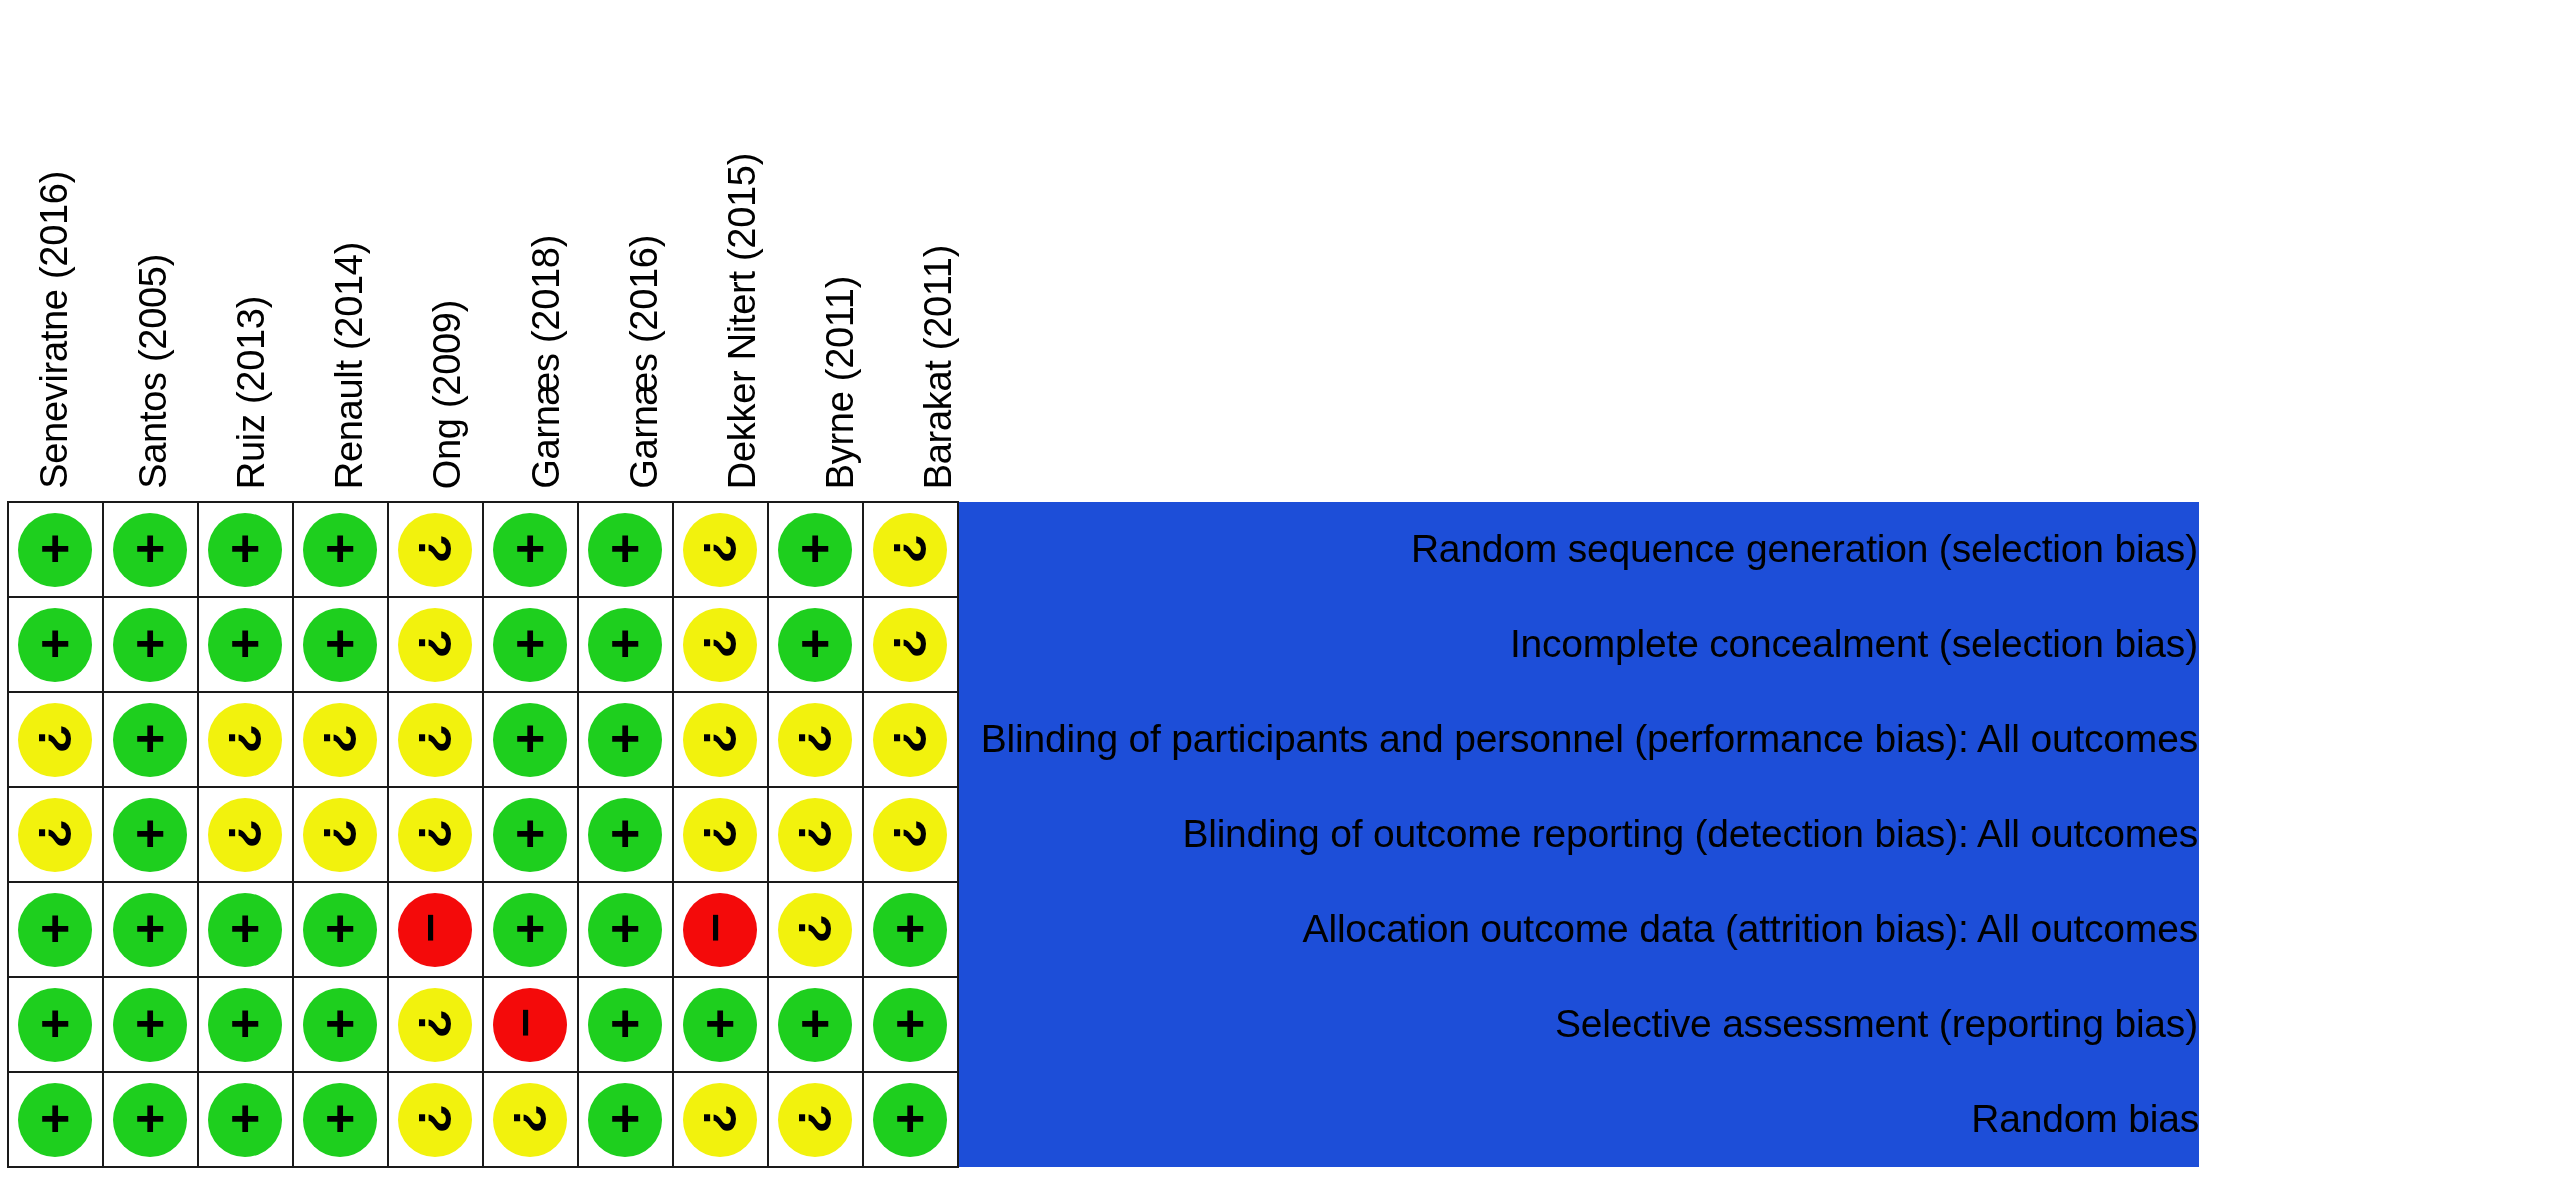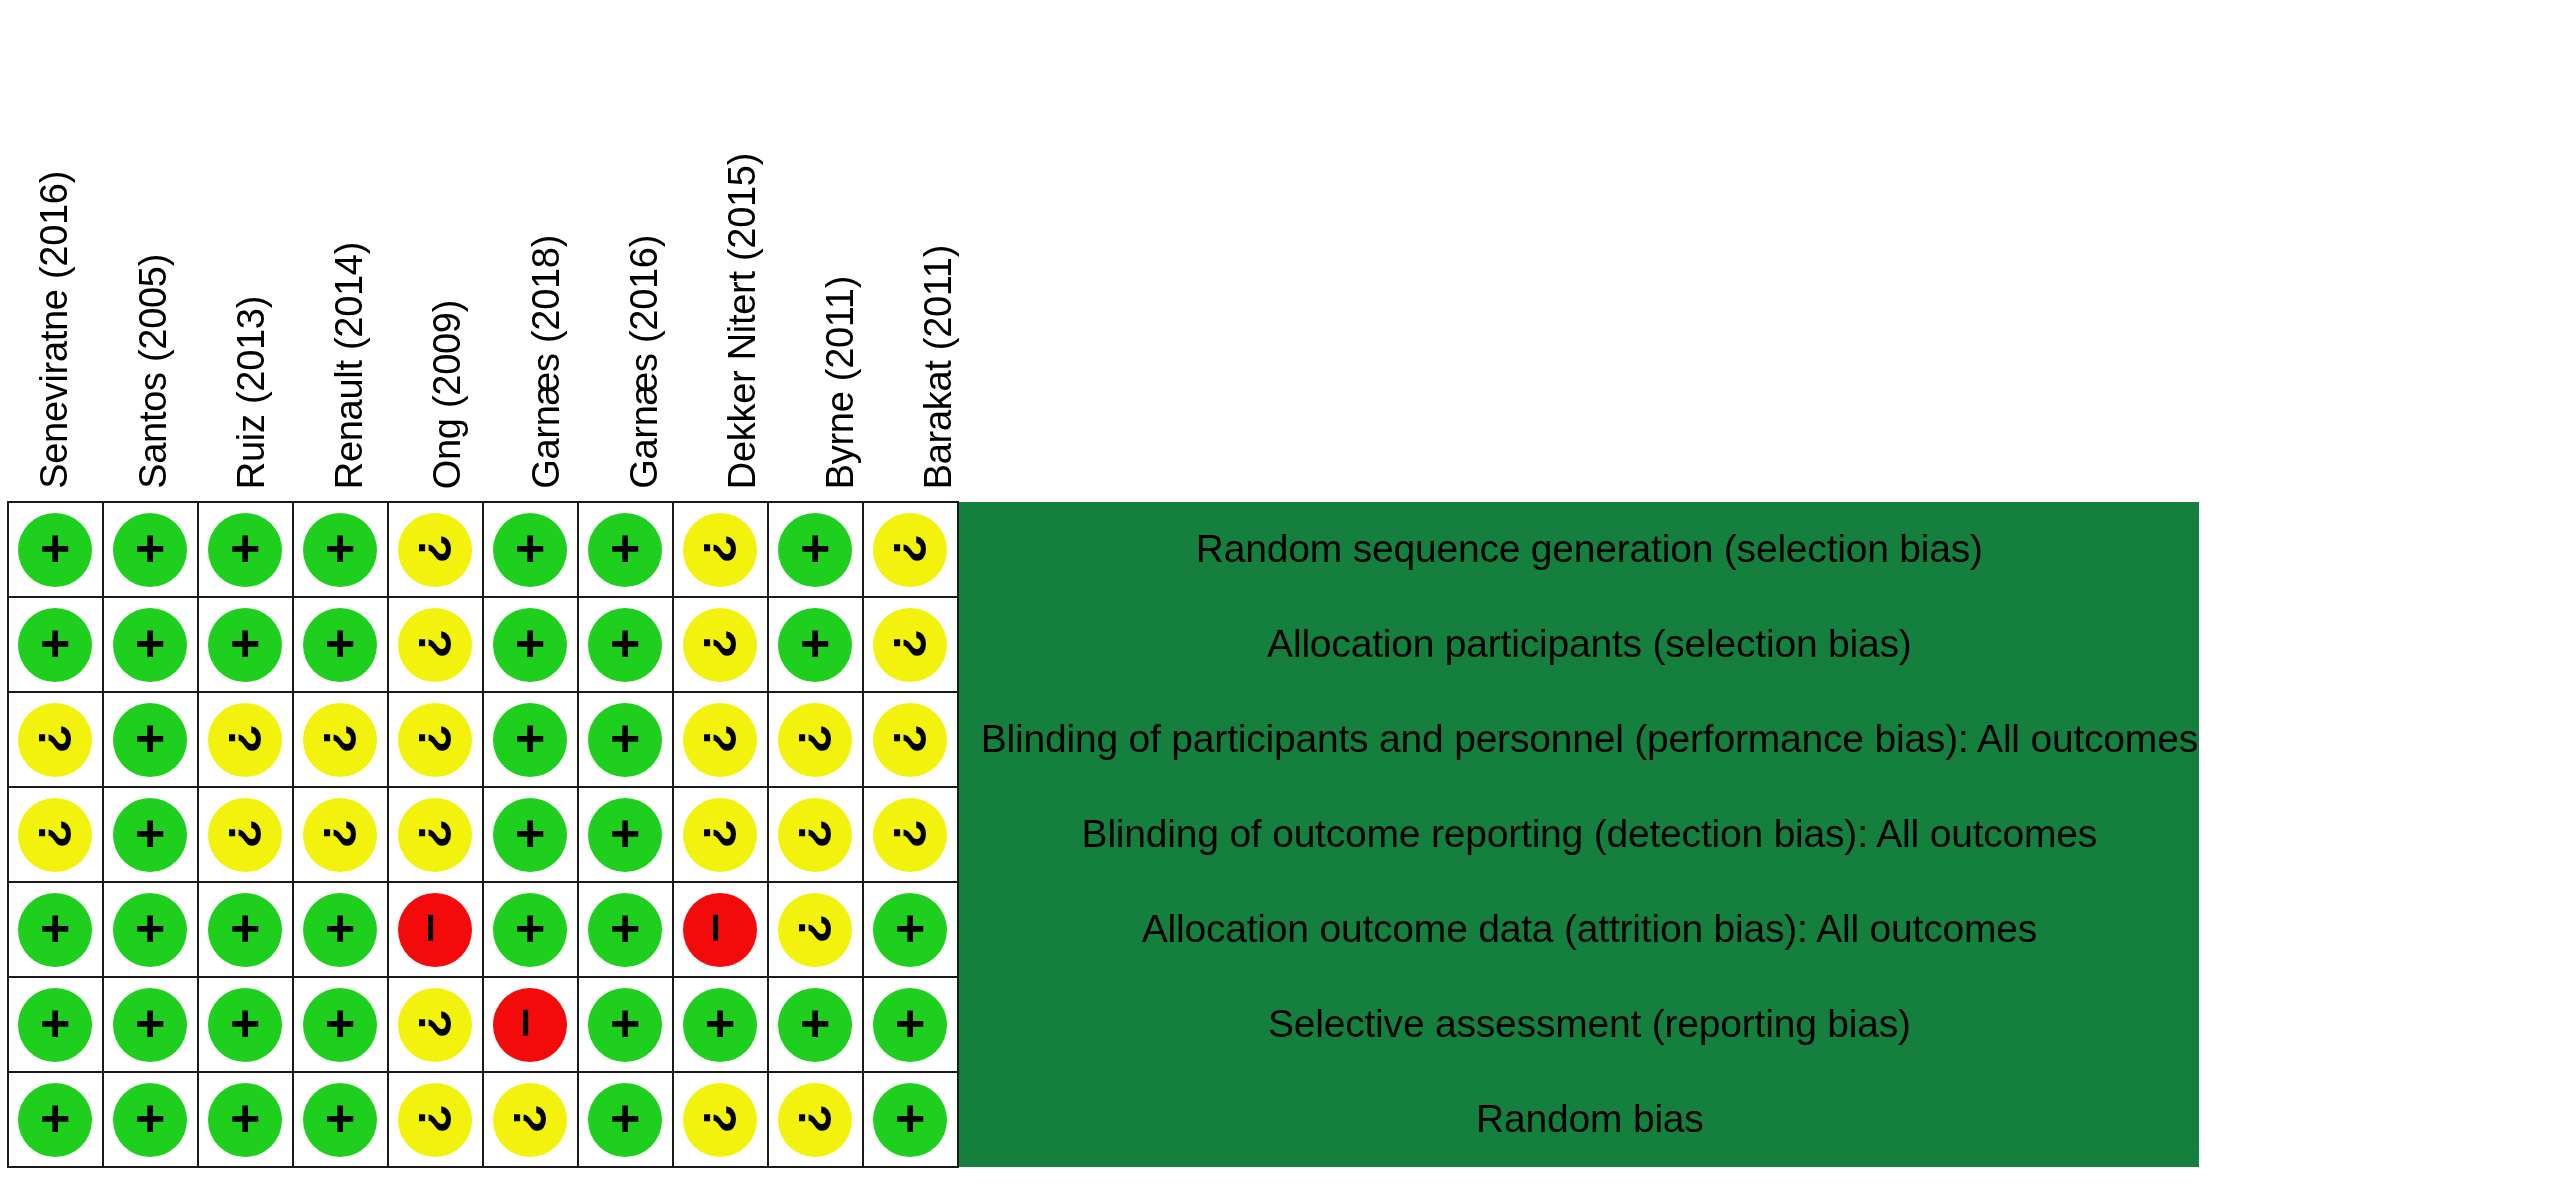--- a/index.html
+++ b/index.html
@@ -69,22 +69,22 @@
     border: 2.5px solid #1a1a1a;
     background: #ffffff;
     text-align: center;
     vertical-align: middle;
   }
   #matrix td.label-cell {
     border: none;
     padding: 0 0 0 22px;
     white-space: nowrap;
     vertical-align: middle;
-    text-align: center;
-    background: #15803d;
+    text-align: right;
+    background: #1d4ed8;
   }
   .row-label {
     font-size: 39px;
     line-height: 1.05;
     font-family: "Liberation Sans", sans-serif;
     color: #000000;
     letter-spacing: -0.2px;
   }
 
   
@@ -265,21 +265,21 @@
           <td class="cell">
             <span class="bubble low">
               <span class="glyph plus">+</span>
             </span>
           </td>
           <td class="cell">
             <span class="bubble unclear">
               <span class="glyph question">?</span>
             </span>
           </td>
-          <td class="label-cell"><span class="row-label">Allocation participants (selection bias)</span></td>
+          <td class="label-cell"><span class="row-label">Incomplete concealment (selection bias)</span></td>
         </tr>
         <tr>
           <td class="cell">
             <span class="bubble unclear">
               <span class="glyph question">?</span>
             </span>
           </td>
           <td class="cell">
             <span class="bubble low">
               <span class="glyph plus">+</span>

